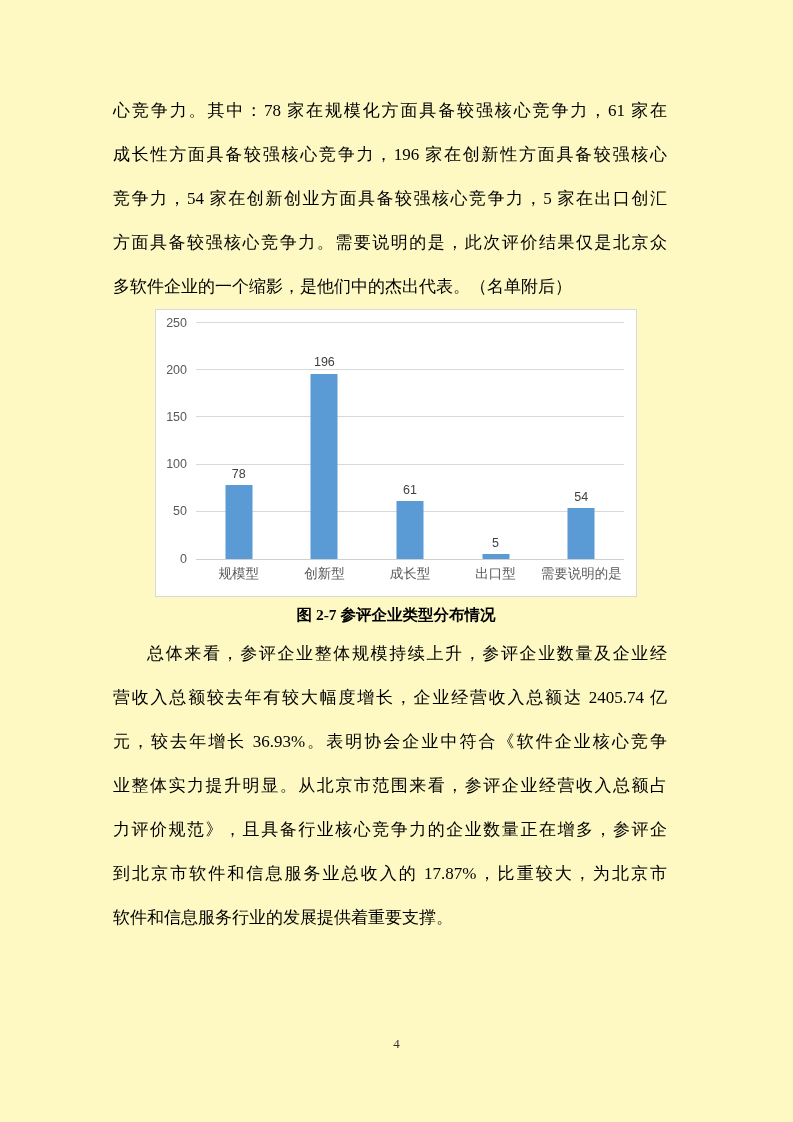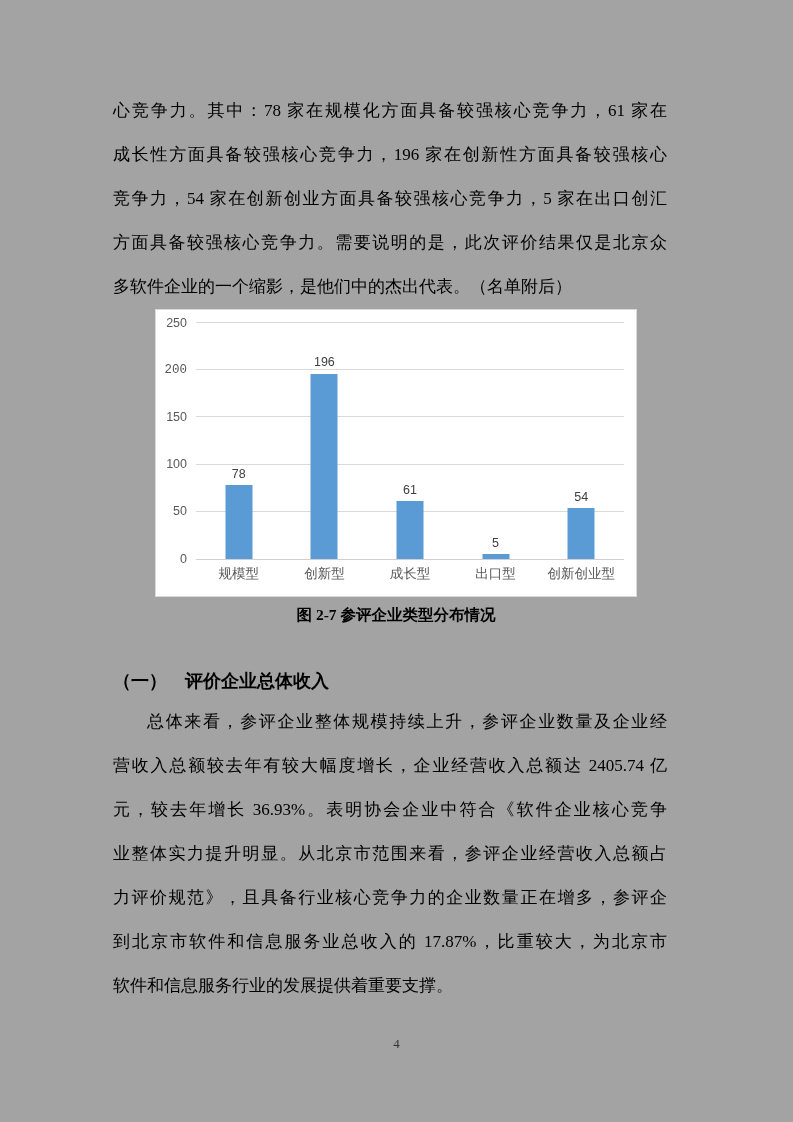--- a/index.html
+++ b/index.html
@@ -1,20 +1,20 @@
 <!DOCTYPE html>
 <html><head>
 <meta charset="utf-8">
 <style>
   html, body { margin: 0; padding: 0; background: #ffffff; }
   .page {
     position: relative;
     width: 793px;
     height: 1122px;
-    background: #a3a3a3;
+    background: #fef9c3;
     overflow: hidden;
     font-family: "Liberation Serif", serif;
     color: #000000;
   }
   .content {
     position: absolute;
     left: 113px;
     top: 89px;
     width: 554px;
   }
@@ -133,45 +133,42 @@
     <div class="chart-box">
       <div class="plot">
           <div class="ytick" style="bottom: 0%; color: rgb(89, 89, 89);">0</div>
           <div class="gridline" style="bottom: 20%; background: rgb(217, 217, 217);"></div>
           <div class="ytick" style="bottom: 20%; color: rgb(89, 89, 89);">50</div>
           <div class="gridline" style="bottom: 40%; background: rgb(217, 217, 217);"></div>
           <div class="ytick" style="bottom: 40%; color: rgb(89, 89, 89);">100</div>
           <div class="gridline" style="bottom: 60%; background: rgb(217, 217, 217);"></div>
           <div class="ytick" style="bottom: 60%; color: rgb(89, 89, 89);">150</div>
           <div class="gridline" style="bottom: 80%; background: rgb(217, 217, 217);"></div>
-          <div class="ytick" style="bottom: 80%; color: rgb(89, 89, 89); font-family: Liberation Mono, monospace;">200</div>
+          <div class="ytick" style="bottom: 80%; color: rgb(89, 89, 89);">200</div>
           <div class="gridline" style="bottom: 100%; background: rgb(217, 217, 217);"></div>
           <div class="ytick" style="bottom: 100%; color: rgb(89, 89, 89); text-align: center;">250</div>
           <div class="bar" style="left: 10%; height: 31.2%; background: rgb(91, 155, 213);"></div>
           <div class="val" style="left: 10%; bottom: calc(31.2% + 5px); color: rgb(64, 64, 64);">78</div>
           <div class="xtick" style="left: 10%; color: rgb(89, 89, 89);">规模型</div>
           <div class="bar" style="left: 30%; height: 78.4%; background: rgb(91, 155, 213);"></div>
           <div class="val" style="left: 30%; bottom: calc(78.4% + 5px); color: rgb(64, 64, 64);">196</div>
           <div class="xtick" style="left: 30%; color: rgb(89, 89, 89);">创新型</div>
           <div class="bar" style="left: 50%; height: 24.4%; background: rgb(91, 155, 213);"></div>
           <div class="val" style="left: 50%; bottom: calc(24.4% + 5px); color: rgb(64, 64, 64);">61</div>
           <div class="xtick" style="left: 50%; color: rgb(89, 89, 89);">成长型</div>
           <div class="bar" style="left: 70%; height: 2%; background: rgb(91, 155, 213);"></div>
           <div class="val" style="left: 70%; bottom: calc(2% + 5px); color: rgb(64, 64, 64);">5</div>
           <div class="xtick" style="left: 70%; color: rgb(89, 89, 89);">出口型</div>
           <div class="bar" style="left: 90%; height: 21.6%; background: rgb(91, 155, 213);"></div>
           <div class="val" style="left: 90%; bottom: calc(21.6% + 5px); color: rgb(64, 64, 64);">54</div>
-          <div class="xtick" style="left: 90%; color: rgb(89, 89, 89);">创新创业型</div>
+          <div class="xtick" style="left: 90%; color: rgb(89, 89, 89);">需要说明的是</div>
         </div>
     </div>
     <div class="fig-caption">图 2-7 参评企业类型分布情况</div>
 
-    <div class="heading">
-      <span class="hnum">（一）</span><span>评价企业总体收入</span>
-    </div>
 
     <div class="para2">
       <div class="tline indent">总体来看，参评企业整体规模持续上升，参评企业数量及企业经</div>
       <div class="tline">营收入总额较去年有较大幅度增长，企业经营收入总额达 2405.74 亿</div>
       <div class="tline">元，较去年增长 36.93%。表明协会企业中符合《软件企业核心竞争</div>
       <div class="tline">业整体实力提升明显。从北京市范围来看，参评企业经营收入总额占</div>
       <div class="tline">力评价规范》，且具备行业核心竞争力的企业数量正在增多，参评企</div>
       <div class="tline">到北京市软件和信息服务业总收入的 17.87%，比重较大，为北京市</div>
       <div class="tline noj">软件和信息服务行业的发展提供着重要支撑。</div>
     </div>

